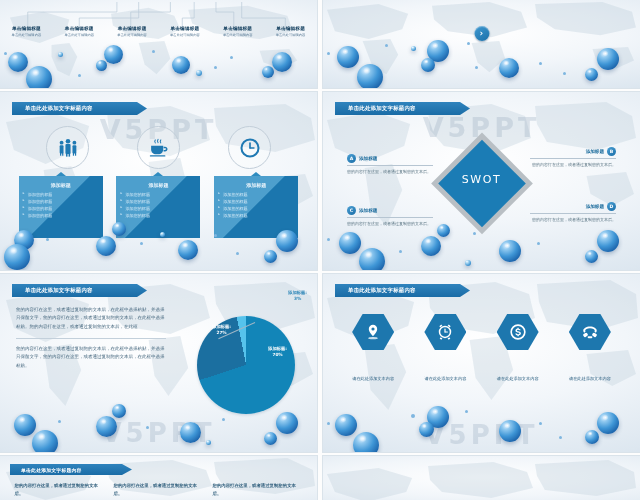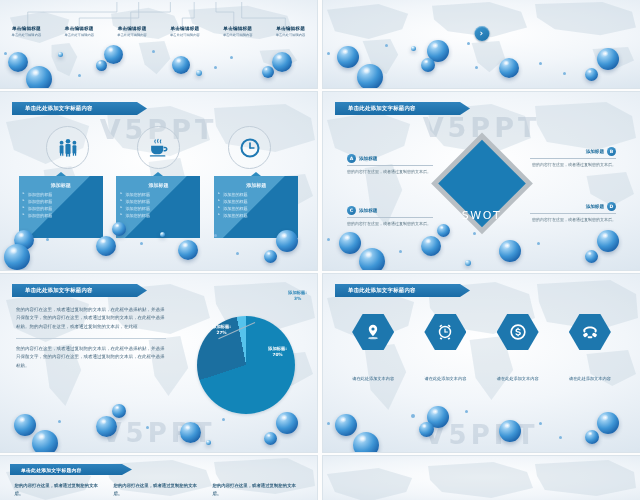--- a/index.html
+++ b/index.html
@@ -391,21 +391,21 @@
       </svg>
     </div>
     <div class="wm" style="top:20px;font-size:27px;">V5PPT</div>
     <div class="banner">
       <span>单击此处添加文字标题内容</span>
     </div>
 
     <div class="swot-wrap">
       <div class="diamond-gray" style="transform:translate(-50%,-46%) rotate(45deg) scale(1.16);"></div>
       <div class="diamond-blue"></div>
-      <div class="swot-label" style="top:calc(50% - 2px);margin-top:36px;">SWOT</div>
+      <div class="swot-label" style="top:calc(50% - 2px);">SWOT</div>
 
       <div class="q qa">
         <div class="qhead">
           <div class="badge">A</div>
           <div class="qt">添加标题</div>
         </div>
         <div class="rule"></div>
         <div class="qb">您的内容打在这里，或者通过复制您的文本后。</div>
       </div>
 

